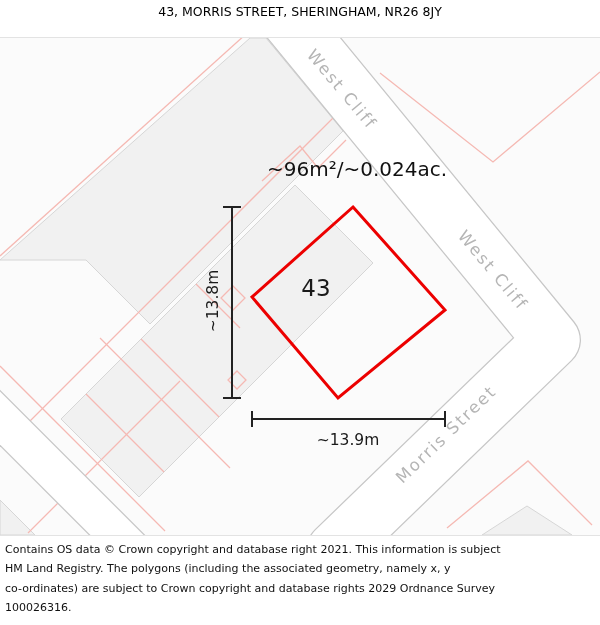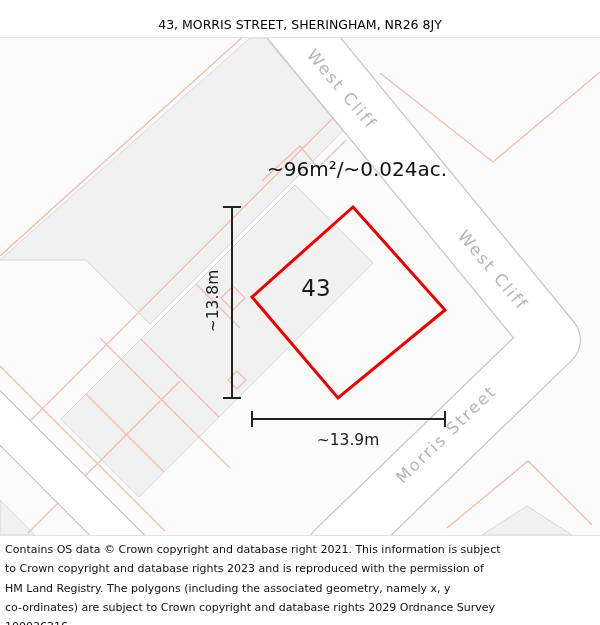--- a/index.html
+++ b/index.html
@@ -2,21 +2,21 @@
 <html><head>
 <meta charset="utf-8">
 <style>
   html,body{margin:0;padding:0;background:#ffffff;}
   .page{
     width:600px;height:625px;
     font-family:"DejaVu Sans","Liberation Sans",sans-serif;
     background:#ffffff;overflow:hidden;position:relative;
   }
   .hdr{
-    height:37px;text-align:center;padding-top:16px;box-sizing:border-box;
+    height:37px;text-align:center;padding-top:3px;box-sizing:border-box;
     color:#000;
   }
   .hdr .t1{font-size:12.5px;line-height:17px;}
   .hdr .t2{font-size:12.5px;line-height:17px;}
   .map{
     width:600px;height:497px;
     border-top:1px solid #e3e3e3;border-bottom:1px solid #e3e3e3;
     box-sizing:content-box;position:relative;background:#fbfbfb;
   }
   .map svg{display:block;}
@@ -97,19 +97,18 @@
         <line x1="252" y1="381" x2="445" y2="381"></line>
         <line x1="252" y1="373" x2="252" y2="389"></line>
         <line x1="445" y1="373" x2="445" y2="389"></line>
       </g>
       <text class="dim-label" x="348" y="407" text-anchor="middle">~13.9m</text>
     </svg>
   </div>
 
   <div class="ftr">
     <div class="fl">Contains OS data © Crown copyright and database right 2021. This information is subject</div>
-    <div class="fl">to Crown copyright and database rights 2023 and is reproduced with the permission of</div>
     <div class="fl">HM Land Registry. The polygons (including the associated geometry, namely x, y</div>
     <div class="fl">co-ordinates) are subject to Crown copyright and database rights 2029 Ordnance Survey</div>
     <div class="fl">100026316.</div>
   </div>
 
 </div>
 
 </body></html>

